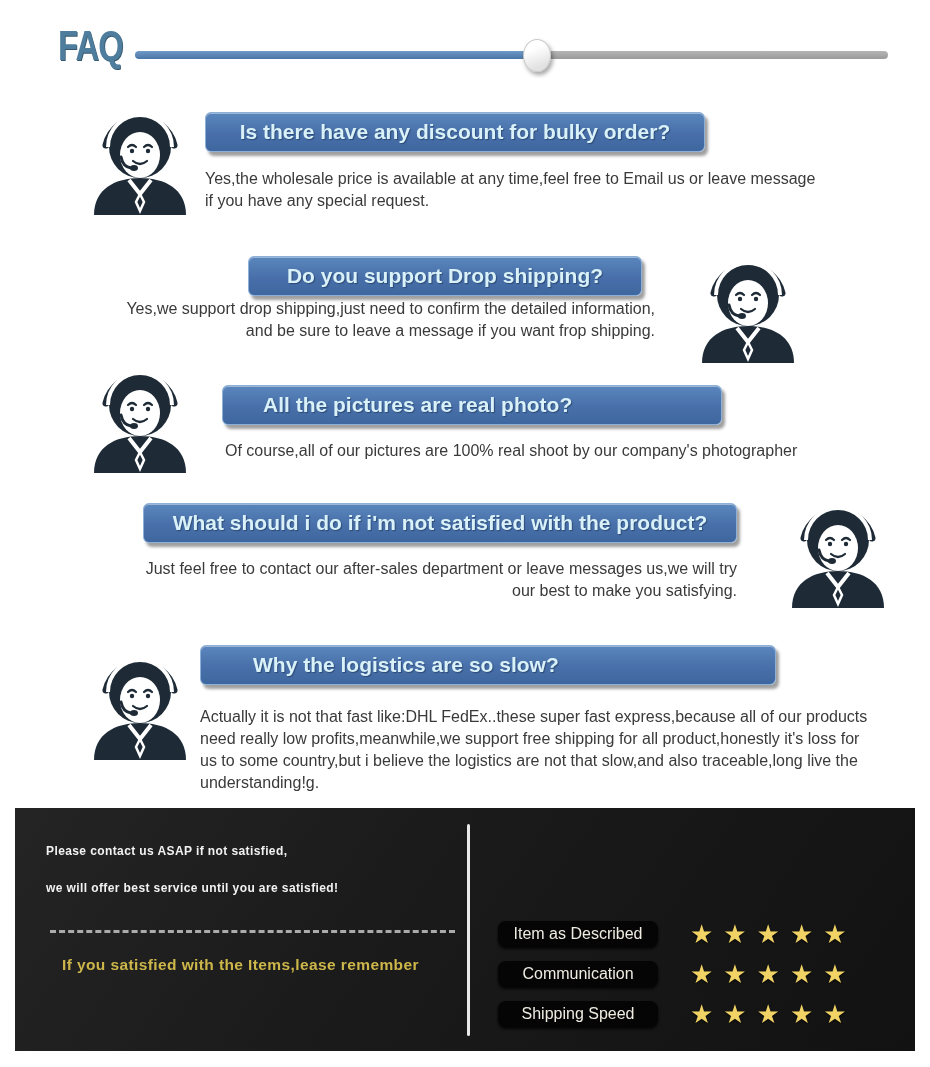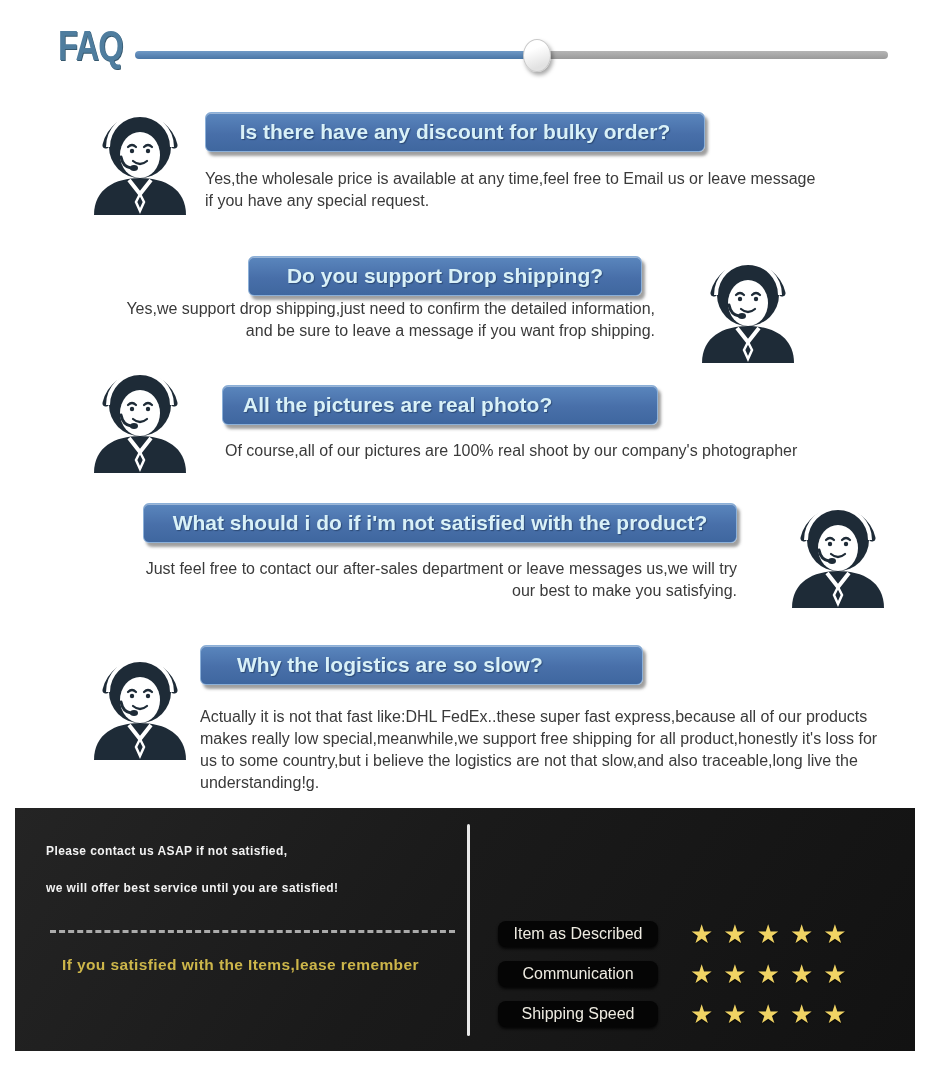--- a/index.html
+++ b/index.html
@@ -46,23 +46,23 @@
     display:flex; align-items:center;
     background:linear-gradient(180deg,#5a86bd 0%,#486fa9 55%,#3f679f 100%);
     border:1px solid #8cb0d8; border-radius:6px;
     box-shadow:inset 0 1px 0 rgba(255,255,255,.4), 3px 4px 3px rgba(80,80,80,.55);
     color:#d9f1f8; font-size:21px; font-weight:bold;
     text-shadow:1px 1px 1px rgba(20,40,70,.5);
     white-space:nowrap;
   }
   .q1 { left:205px; top:112px; width:500px; justify-content:center; }
   .q2 { left:248px; top:256px; width:394px; justify-content:center; }
-  .q3 { left:222px; top:385px; width:436px; justify-content:flex-start; padding-left:20px; }
+  .q3 { left:222px; top:385px; width:500px; justify-content:flex-start; padding-left:40px; }
   .q4 { left:143px; top:503px; width:594px; justify-content:center; }
-  .q5 { left:200px; top:645px; width:443px; justify-content:flex-start; padding-left:36px; }
+  .q5 { left:200px; top:645px; width:576px; justify-content:flex-start; padding-left:52px; }
 
   
   .answer { position:absolute; font-size:16px; color:#3a3a3a; line-height:22px; }
   .answer .line { white-space:nowrap; }
   .ans1 { left:205px; top:168px; width:660px; text-align:left; }
   .ans2 { left:90px;  top:298px; width:565px; text-align:right; }
   .ans3 { left:225px; top:440px; width:650px; text-align:left; }
   .ans4 { left:110px; top:558px; width:627px; text-align:right; }
   .ans5 { left:200px; top:706px; width:712px; text-align:left; }
 
@@ -164,21 +164,21 @@
   <svg class="avatar a4">
       <use href="#cs-avatar"></use>
     </svg>
 
   <svg class="avatar a5">
       <use href="#cs-avatar"></use>
     </svg>
   <div class="banner q5">Why the logistics are so slow?</div>
   <div class="answer ans5">
     <div class="line">Actually it is not that fast like:DHL FedEx..these super fast express,because all of our products</div>
-    <div class="line">makes really low special,meanwhile,we support free shipping for all product,honestly it's loss for</div>
+    <div class="line">need really low profits,meanwhile,we support free shipping for all product,honestly it's loss for</div>
     <div class="line">us to some country,but i believe the logistics are not that slow,and also traceable,long live the</div>
     <div class="line">understanding!g.</div>
   </div>
 
   <div class="footer">
     <div class="f-white fw1">Please contact us ASAP if not satisfied,</div>
     <div class="f-white fw2">we will offer best service until you are satisfied!</div>
     <div class="f-dashes"></div>
     <div class="f-yellow fy1">If you satisfied with the Items,lease remember</div>
 

